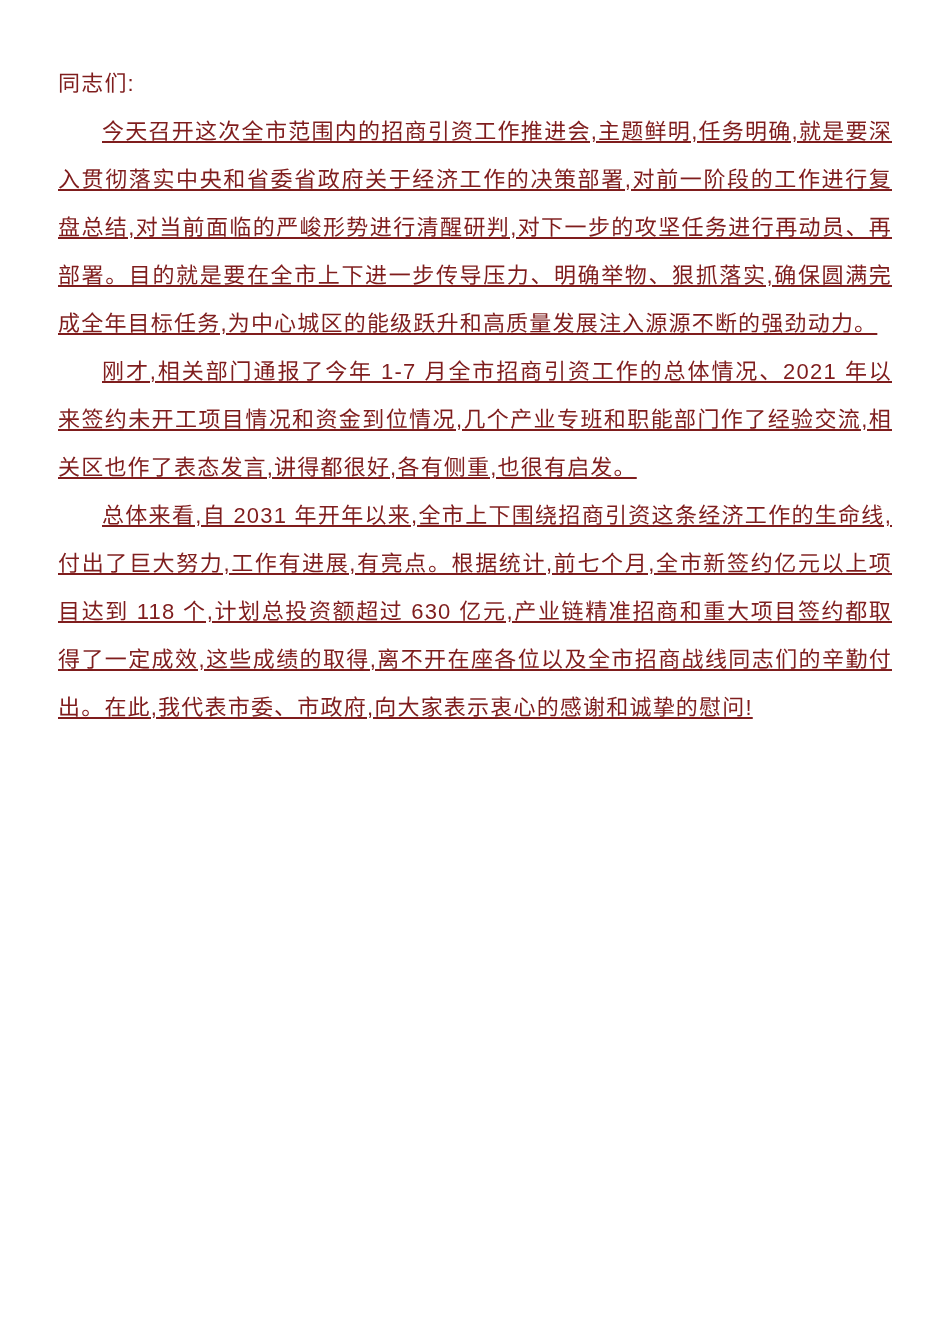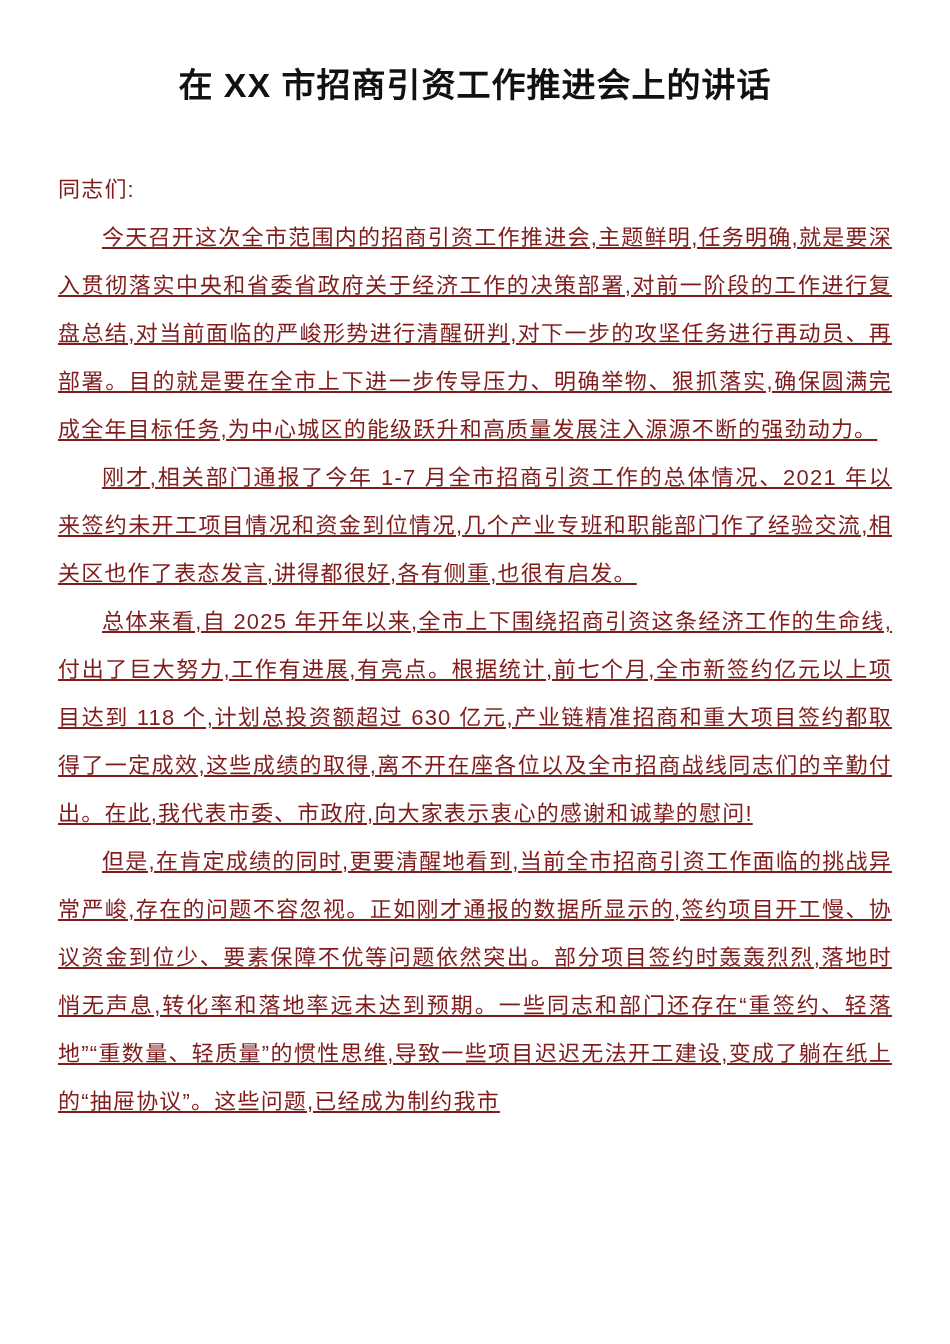--- a/index.html
+++ b/index.html
@@ -49,26 +49,24 @@
   }
   .para.cutoff {
     
     margin-bottom: 0;
   }
 </style>
 </head>
 <body>
 
 <div class="doc-page">
-  <h1 class="doc-title">在 XX 市招商引资工作推进会上的讲话</h1>
 
   <div class="doc-body">
     <p class="salutation">同志们:</p>
 
     <p class="para">今天召开这次全市范围内的招商引资工作推进会,主题鲜明,任务明确,就是要深入贯彻落实中央和省委省政府关于经济工作的决策部署,对前一阶段的工作进行复盘总结,对当前面临的严峻形势进行清醒研判,对下一步的攻坚任务进行再动员、再部署。目的就是要在全市上下进一步传导压力、明确举物、狠抓落实,确保圆满完成全年目标任务,为中心城区的能级跃升和高质量发展注入源源不断的强劲动力。</p>
 
     <p class="para">刚才,相关部门通报了今年 1-7 月全市招商引资工作的总体情况、2021 年以来签约未开工项目情况和资金到位情况,几个产业专班和职能部门作了经验交流,相关区也作了表态发言,讲得都很好,各有侧重,也很有启发。</p>
 
-    <p class="para">总体来看,自 2025 年开年以来,全市上下围绕招商引资这条经济工作的生命线,付出了巨大努力,工作有进展,有亮点。根据统计,前七个月,全市新签约亿元以上项目达到 118 个,计划总投资额超过 630 亿元,产业链精准招商和重大项目签约都取得了一定成效,这些成绩的取得,离不开在座各位以及全市招商战线同志们的辛勤付出。在此,我代表市委、市政府,向大家表示衷心的感谢和诚挚的慰问!</p>
+    <p class="para">总体来看,自 2031 年开年以来,全市上下围绕招商引资这条经济工作的生命线,付出了巨大努力,工作有进展,有亮点。根据统计,前七个月,全市新签约亿元以上项目达到 118 个,计划总投资额超过 630 亿元,产业链精准招商和重大项目签约都取得了一定成效,这些成绩的取得,离不开在座各位以及全市招商战线同志们的辛勤付出。在此,我代表市委、市政府,向大家表示衷心的感谢和诚挚的慰问!</p>
 
-    <p class="para cutoff">但是,在肯定成绩的同时,更要清醒地看到,当前全市招商引资工作面临的挑战异常严峻,存在的问题不容忽视。正如刚才通报的数据所显示的,签约项目开工慢、协议资金到位少、要素保障不优等问题依然突出。部分项目签约时轰轰烈烈,落地时悄无声息,转化率和落地率远未达到预期。一些同志和部门还存在“重签约、轻落地”“重数量、轻质量”的惯性思维,导致一些项目迟迟无法开工建设,变成了躺在纸上的“抽屉协议”。这些问题,已经成为制约我市</p>
   </div>
 </div>
 
 </body></html>

